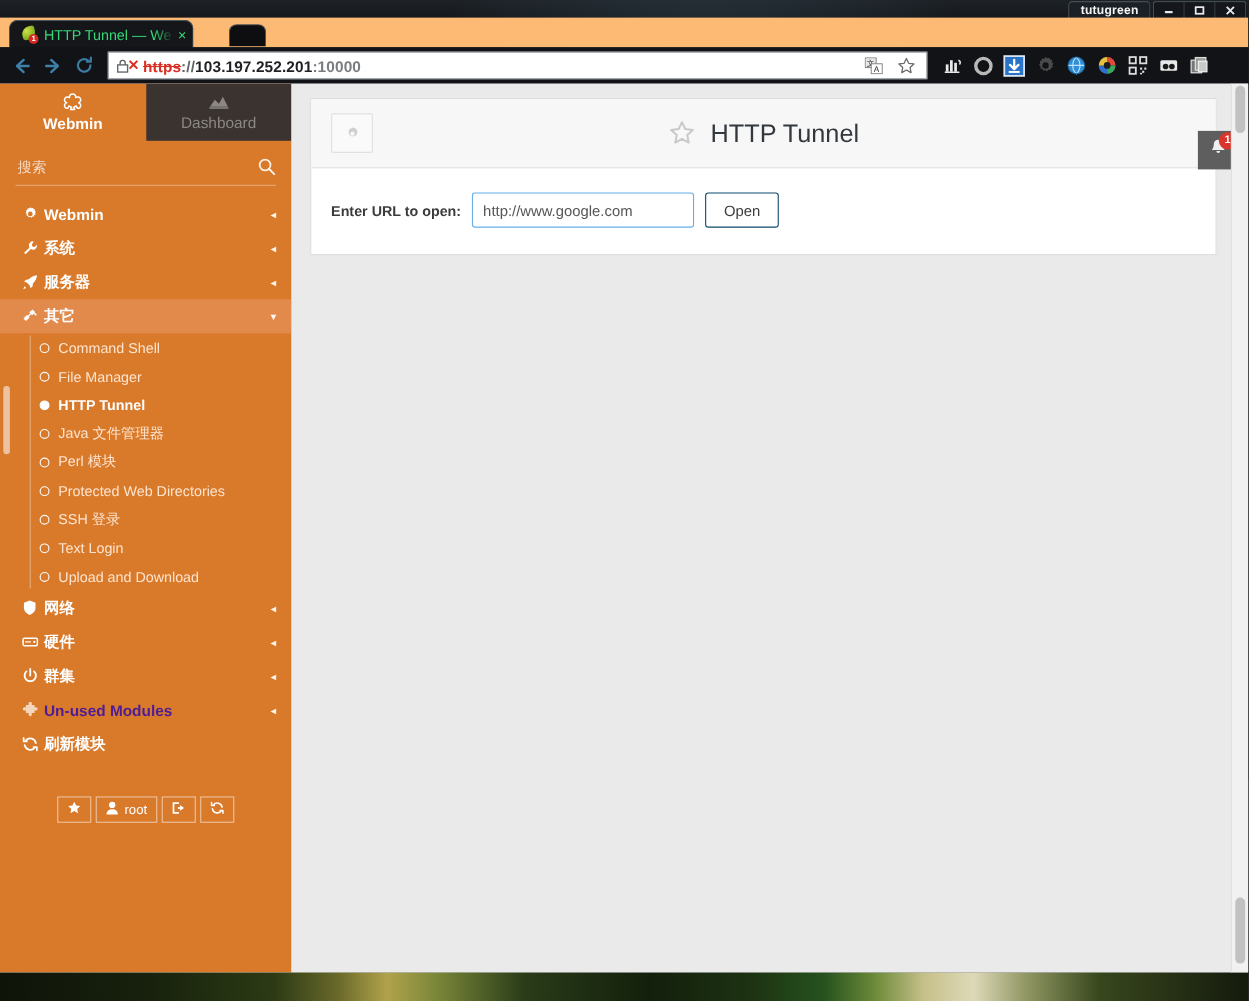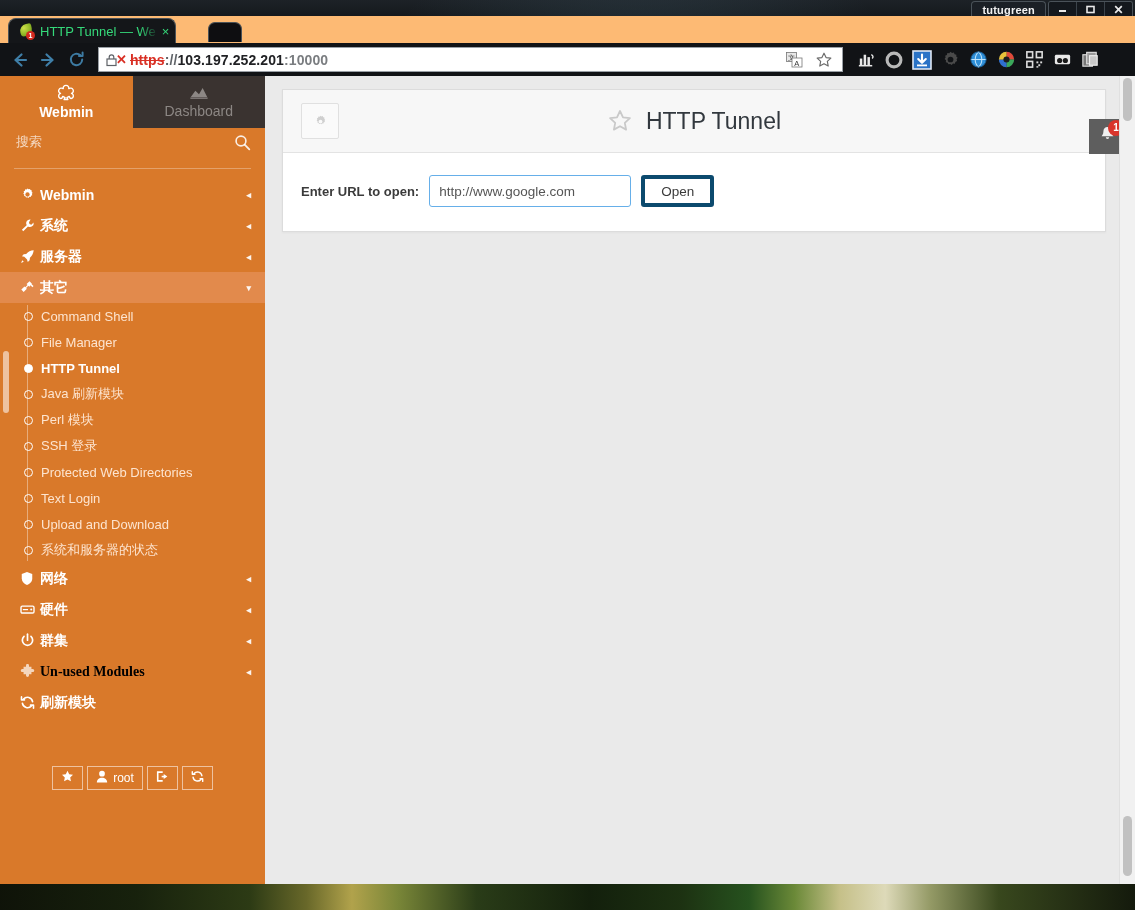--- a/index.html
+++ b/index.html
@@ -314,21 +314,21 @@
   }
   .sb-tab.active { background: #d9792a; color: #ffffff; }
   .sb-tab.inactive { background: #3a3330; color: #8c8784; font-weight: normal; }
   .sb-tab .sb-tab-ico { line-height: 1; }
 
   .sb-search {
     position: relative;
     margin: 6px 14px 0 14px;
     height: 34px;
     display: flex;
-    align-items: flex-start;
+    align-items: center;
     border-bottom: 1px solid rgba(255,255,255,0.30);
   }
   .sb-search input {
     flex: 1 1 auto;
     background: transparent;
     border: none;
     outline: none;
     color: #fff;
     font-size: 13px;
     font-family: "Liberation Sans", sans-serif;
@@ -357,25 +357,25 @@
     justify-content: flex-start;
     color: #fff;
   }
   .sb-item .sb-label { flex: 1 1 auto; }
   .sb-item .sb-caret {
     font-size: 9px;
     color: rgba(255,255,255,0.92);
     flex: 0 0 auto;
   }
   .sb-item.muted .sb-label,
-  .sb-item.muted .sb-ico { color: #000000; font-family: Liberation Serif, serif; }
+  .sb-item.muted .sb-ico { color: #4c1d95; }
 
   .sb-sub {
     position: relative;
-    padding-left: 4px;
+    padding-left: 16px;
   }
   .sb-sub::before {
     content: "";
     position: absolute;
     left: 27px; top: 2px; bottom: 2px;
     width: 1px;
     background: rgba(255,255,255,0.38);
   }
   .sb-subitem {
     position: relative;
@@ -418,21 +418,20 @@
     padding: 0 8px;
     display: flex;
     align-items: center;
     justify-content: center;
     gap: 5px;
     border: 1px solid rgba(255,255,255,0.55);
     margin-right: 4px;
     color: #fff;
     font-size: 12px;
     box-sizing: border-box;
-    margin-top: 16px;
   }
   .sb-fbtn:last-child { margin-right: 0; }
 
   
   .content {
     position: absolute;
     left: 265px; top: 0;
     right: 0; bottom: 0;
     background: #eaeaea;
   }
@@ -498,21 +497,21 @@
     font-size: 13.5px;
     color: #555;
     font-family: "Liberation Sans", sans-serif;
     outline: none;
     box-sizing: content-box;
   }
   .open-btn {
     height: 32px;
     padding: 0 16px;
     background: #ffffff;
-    border: 4px solid #0c4a6e;
+    border: 1px solid #0c4a6e;
     border-radius: 3px;
     font-size: 13.5px;
     color: #3b3b3b;
     font-family: "Liberation Sans", sans-serif;
     cursor: pointer;
   }
 
   
   .notif {
     position: absolute;
@@ -834,57 +833,51 @@
             <div class="sb-subitem current">
               <span class="dot">
                   <i></i>
                 </span>
               <span class="sub-label">HTTP Tunnel</span>
             </div>
             <div class="sb-subitem">
               <span class="dot">
                   <i></i>
                 </span>
-              <span class="sub-label">Java 刷新模块</span>
+              <span class="sub-label">Java 文件管理器</span>
             </div>
             <div class="sb-subitem">
               <span class="dot">
                   <i></i>
                 </span>
               <span class="sub-label">Perl 模块</span>
             </div>
             <div class="sb-subitem">
               <span class="dot">
                   <i></i>
                 </span>
-              <span class="sub-label">SSH 登录</span>
+              <span class="sub-label">Protected Web Directories</span>
             </div>
             <div class="sb-subitem">
               <span class="dot">
                   <i></i>
                 </span>
-              <span class="sub-label">Protected Web Directories</span>
+              <span class="sub-label">SSH 登录</span>
             </div>
             <div class="sb-subitem">
               <span class="dot">
                   <i></i>
                 </span>
               <span class="sub-label">Text Login</span>
             </div>
             <div class="sb-subitem">
               <span class="dot">
                   <i></i>
                 </span>
               <span class="sub-label">Upload and Download</span>
-            </div>
-            <div class="sb-subitem">
-              <span class="dot">
-                  <i></i>
-                </span>
-              <span class="sub-label">系统和服务器的状态</span>
             </div>
           </div>
 
           <div class="sb-item">
             <span class="sb-ico">
               <svg width="14" height="15" viewBox="0 0 14 16">
                 <path d="M7 1 L12.6 3.2 V8 c0 3.4 -2.6 5.8 -5.6 6.9 C4 13.8 1.4 11.4 1.4 8 V3.2Z" fill="#fff"></path>
               </svg>
             </span>
             <span class="sb-label">网络</span>

